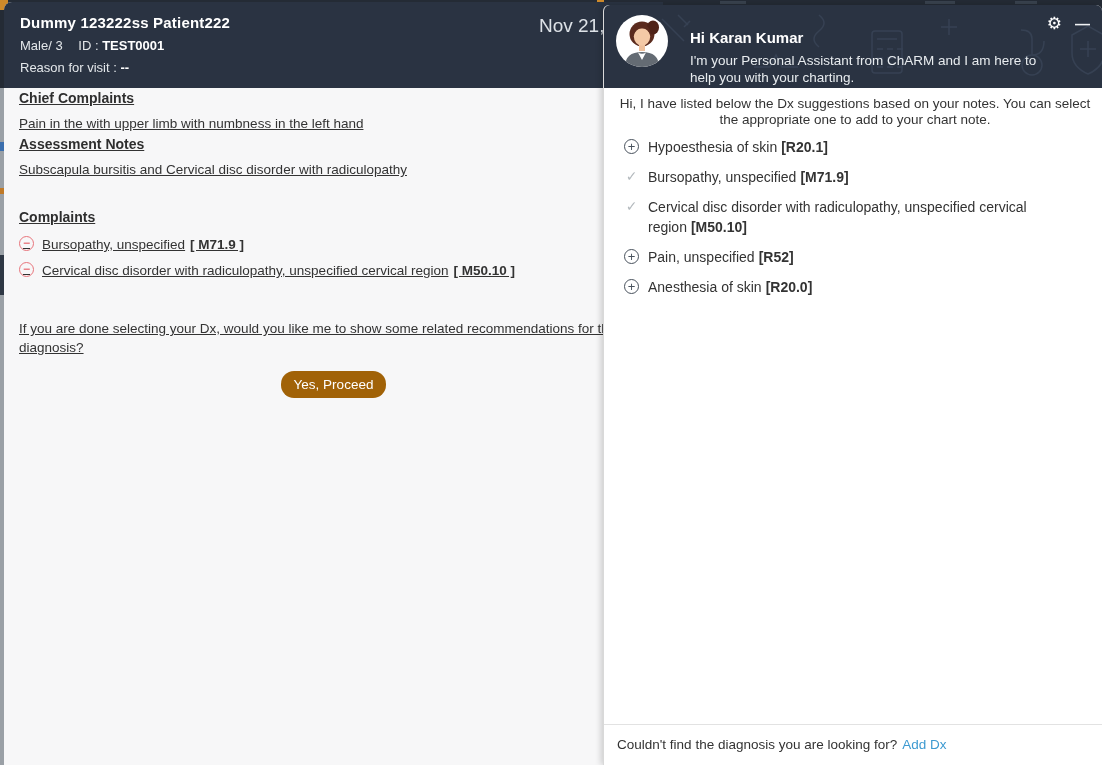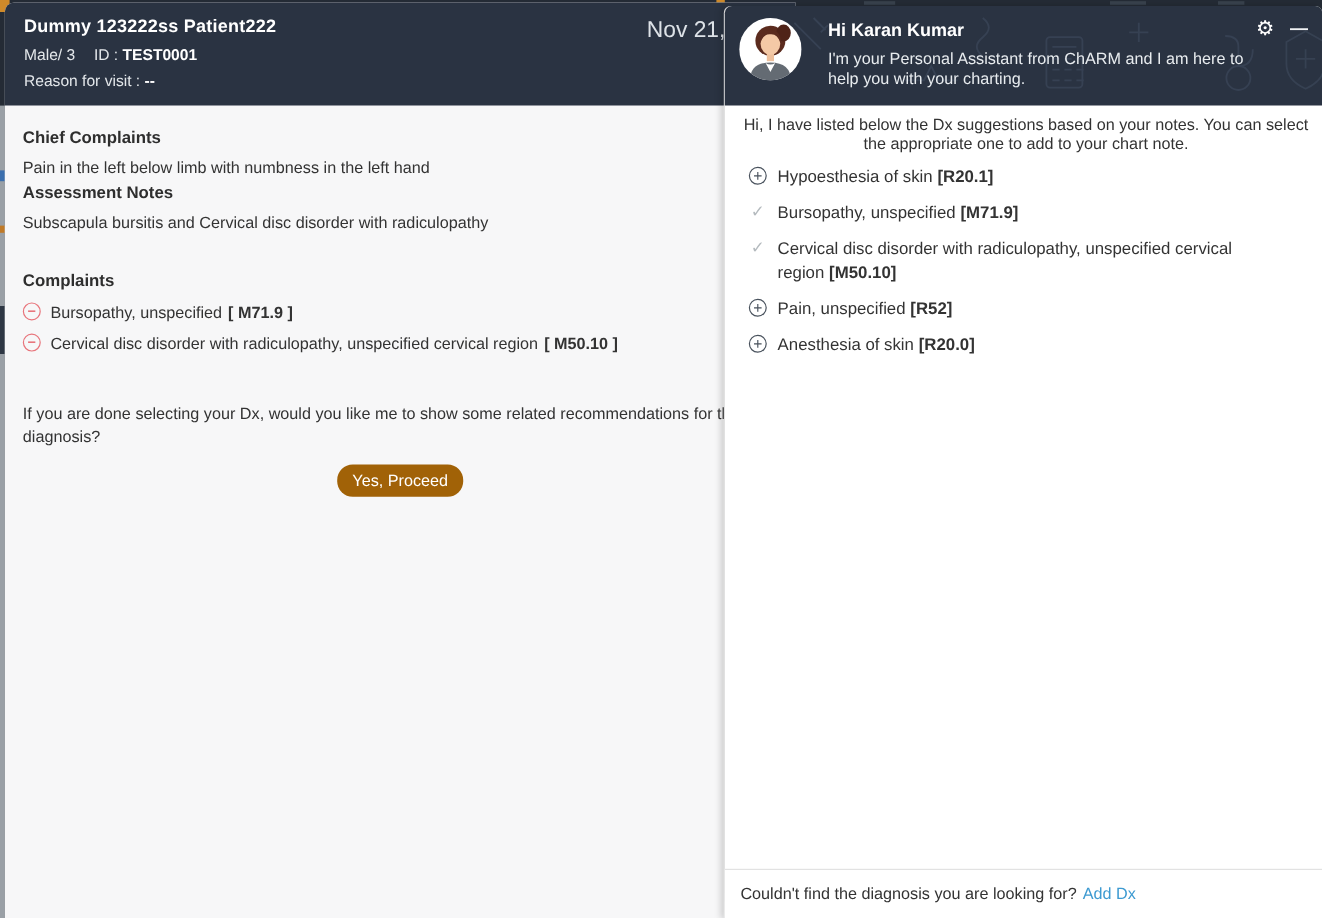--- a/index.html
+++ b/index.html
@@ -12,21 +12,21 @@
 
   
   .left-panel { position:absolute; left:4px; top:2px; width:659px; bottom:0; background:#f7f7f8; border-radius:8px 0 0 0; }
   .patient-header { position:relative; height:86px; background:#2a3342; border-radius:8px 0 0 0; padding:12px 16px; color:#e3e7ea; }
   .patient-name { font-size:15px; font-weight:bold; color:#ffffff; letter-spacing:.2px; }
   .patient-line { font-size:13px; margin-top:7px; }
   .patient-line b { color:#ffffff; }
   .sep-gap { display:inline-block; width:12px; }
   .encounter-date { position:absolute; top:13px; right:11px; font-size:19px; color:#dde2e7; }
 
-  .note-body { padding:18px 15px 0 15px; color:#333333; }
+  .note-body { padding:2px 15px 0 15px; color:#333333;text-decoration:underline; }
   .note-h { font-size:14px; font-weight:bold; color:#2e2e2e; }
   .note-p { font-size:13.5px; margin-top:9px; line-height:18px; }
   .h-assess { margin-top:3px; }
   .h-dx { margin-top:30px; }
   .dx-item { display:flex; align-items:flex-start; margin-top:11px; font-size:13.5px; line-height:17px; }
   .dx-item + .dx-item { margin-top:9px; }
   .remove-circle { flex:0 0 15px; width:15px; height:15px; border:1.4px solid #e8757c; border-radius:50%; color:#e8757c;
       font-size:12px; line-height:12px; text-align:center; margin-right:8px; margin-top:0; font-weight:bold; }
   .dx-code { margin-left:5px; font-weight:bold; }
   .prompt { font-size:13.5px; line-height:19px; margin-top:40px; padding-right:6px; }
@@ -34,21 +34,21 @@
   .proceed-btn { display:inline-block; background:#a16207; border:none; color:#ffffff; font-family:"Liberation Sans",sans-serif;
       font-size:13.5px; padding:6px 13px; border-radius:13px; cursor:pointer; }
 
   
   .right-panel { position:absolute; left:603px; top:5px; right:0; bottom:0; background:#ffffff; border-radius:6px 6px 0 0;
       box-shadow:-2px 0 6px rgba(0,0,0,.18); border-left:1px solid rgba(0,0,0,.15); }
   .assistant-header { position:relative; height:83px; background:#2a3342; border-radius:6px 6px 0 0; overflow:hidden; }
   .doodles { position:absolute; top:0; left:0; }
   .assistant-header-inner { position:relative; display:flex; padding:10px 14px 0 12px; }
   .avatar { flex:0 0 52px; width:52px; height:52px; }
-  .assistant-texts { margin-left:22px; margin-top:2px; width:372px; }
+  .assistant-texts { margin-left:22px; margin-top:14px; width:372px; }
   .assistant-greeting { font-size:15px; font-weight:bold; color:#ffffff; }
   .assistant-intro { font-size:13.5px; color:#e8ecef; line-height:17px; margin-top:6px; }
   .header-controls { position:absolute; top:10px; right:13px; display:flex; align-items:center; gap:13px; }
   .gear { color:#ffffff; font-size:17px; line-height:17px; cursor:pointer; }
   .minimize { color:#f0f2f4; font-size:15px; font-weight:bold; line-height:14px; cursor:pointer; letter-spacing:-1px; }
 
   .assistant-body { position:absolute; top:83px; left:0; right:0; bottom:41px; overflow:hidden; padding:8px 10px 0 14px; color:#333333; }
   .assistant-msg { font-size:13.5px; line-height:16px;text-align:center; }
   .sugg-list { list-style:none; margin-top:9px; padding-left:6px; }
   .sugg-item { display:flex; align-items:flex-start; font-size:14px; line-height:20px; cursor:pointer; }
@@ -88,21 +88,21 @@
       </div>
       <div class="patient-line">
         <span>Reason for visit :</span>
         <b>--</b>
       </div>
       <div class="encounter-date">Nov 21, 2022</div>
     </div>
 
     <div class="note-body">
       <div class="note-h">Chief Complaints</div>
-      <div class="note-p">Pain in the left below limb with numbness in the left hand</div>
+      <div class="note-p">Pain in the with upper limb with numbness in the left hand</div>
 
       <div class="note-h h-assess">Assessment Notes</div>
       <div class="note-p">Subscapula bursitis and Cervical disc disorder with radiculopathy</div>
 
       <div class="note-h h-dx">Complaints</div>
 
       <div class="dx-item">
         <span class="remove-circle">−</span>
         <span><span>Bursopathy, unspecified</span><b class="dx-code">[ M71.9 ]</b></span>
       </div>

